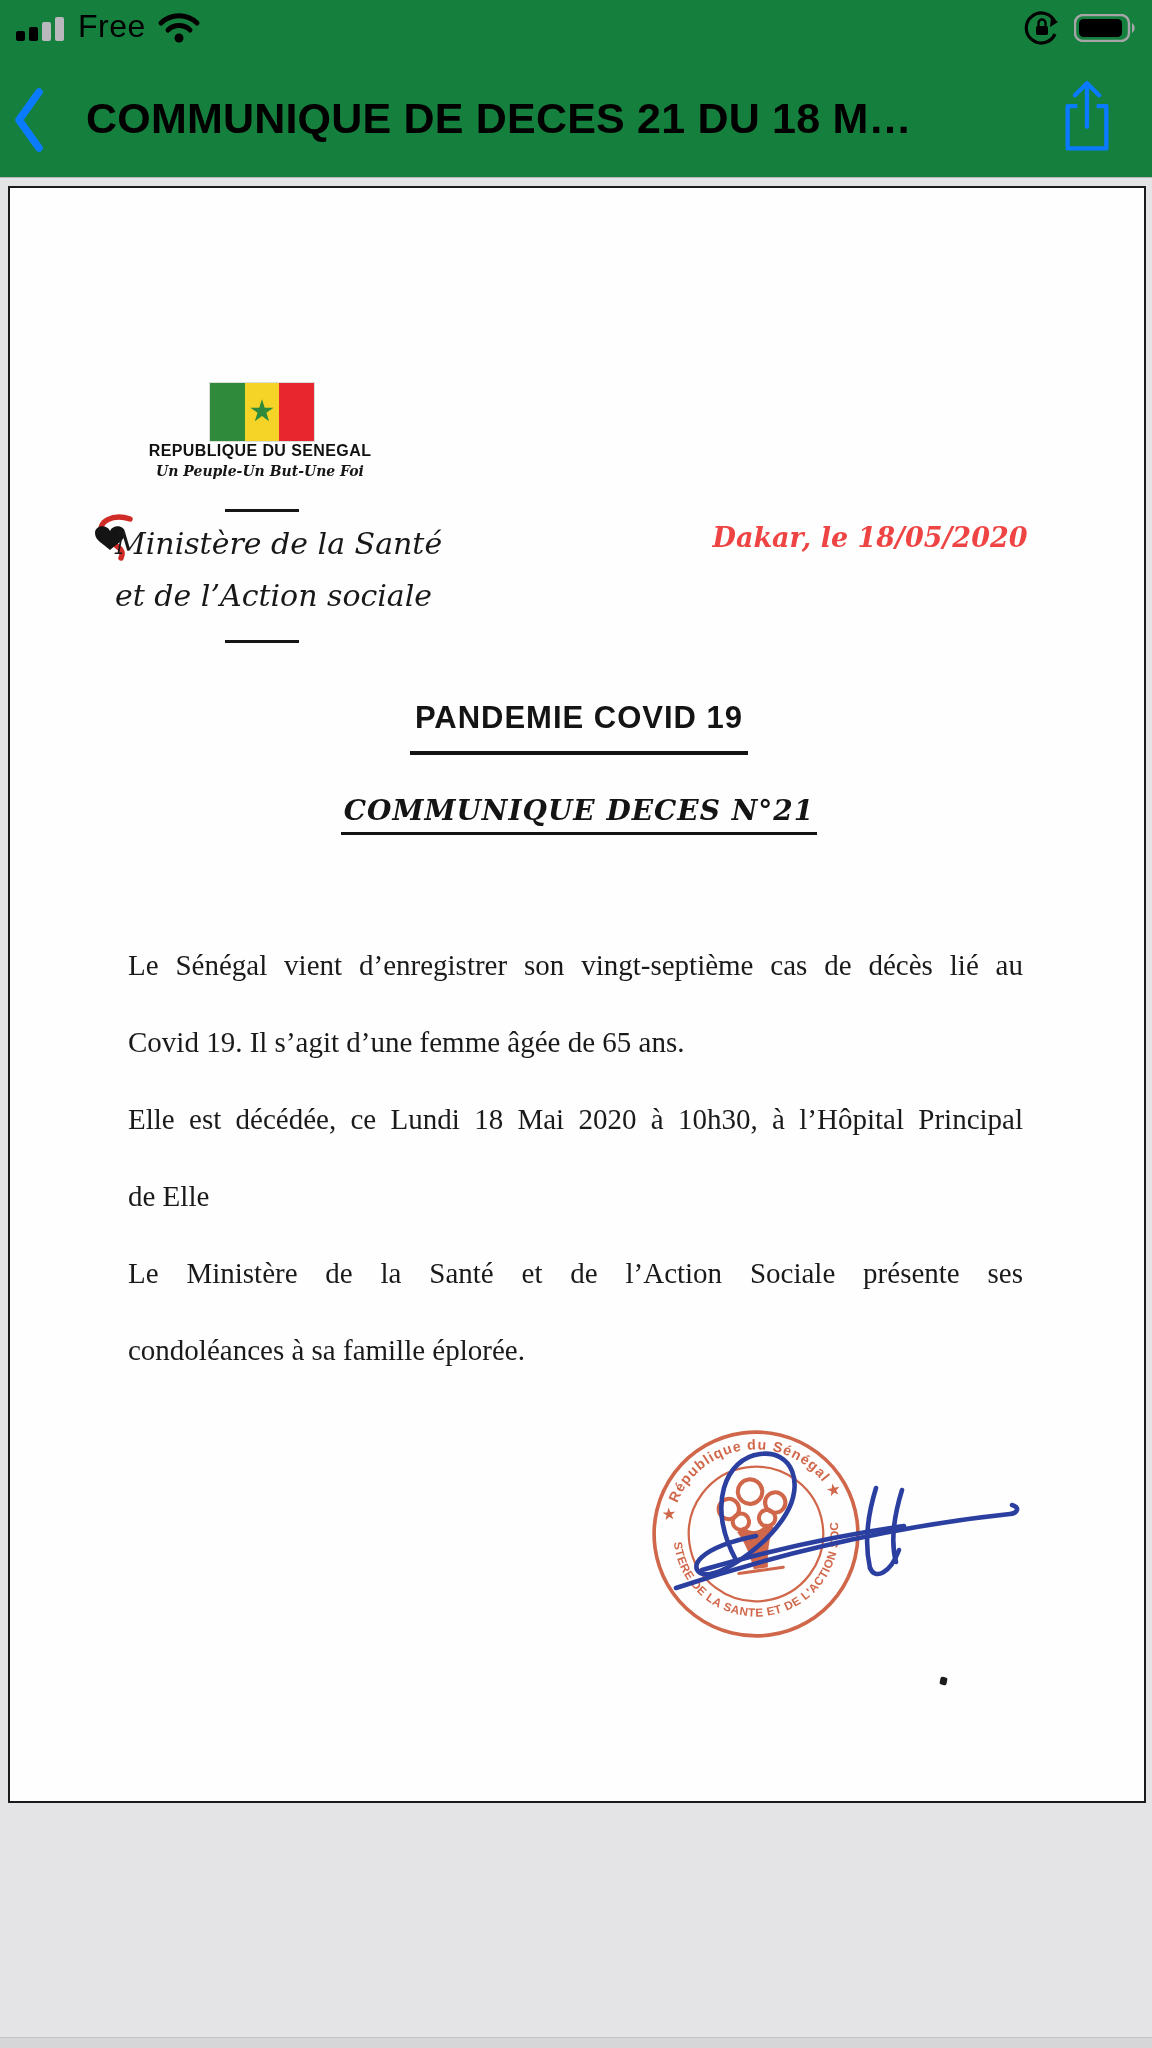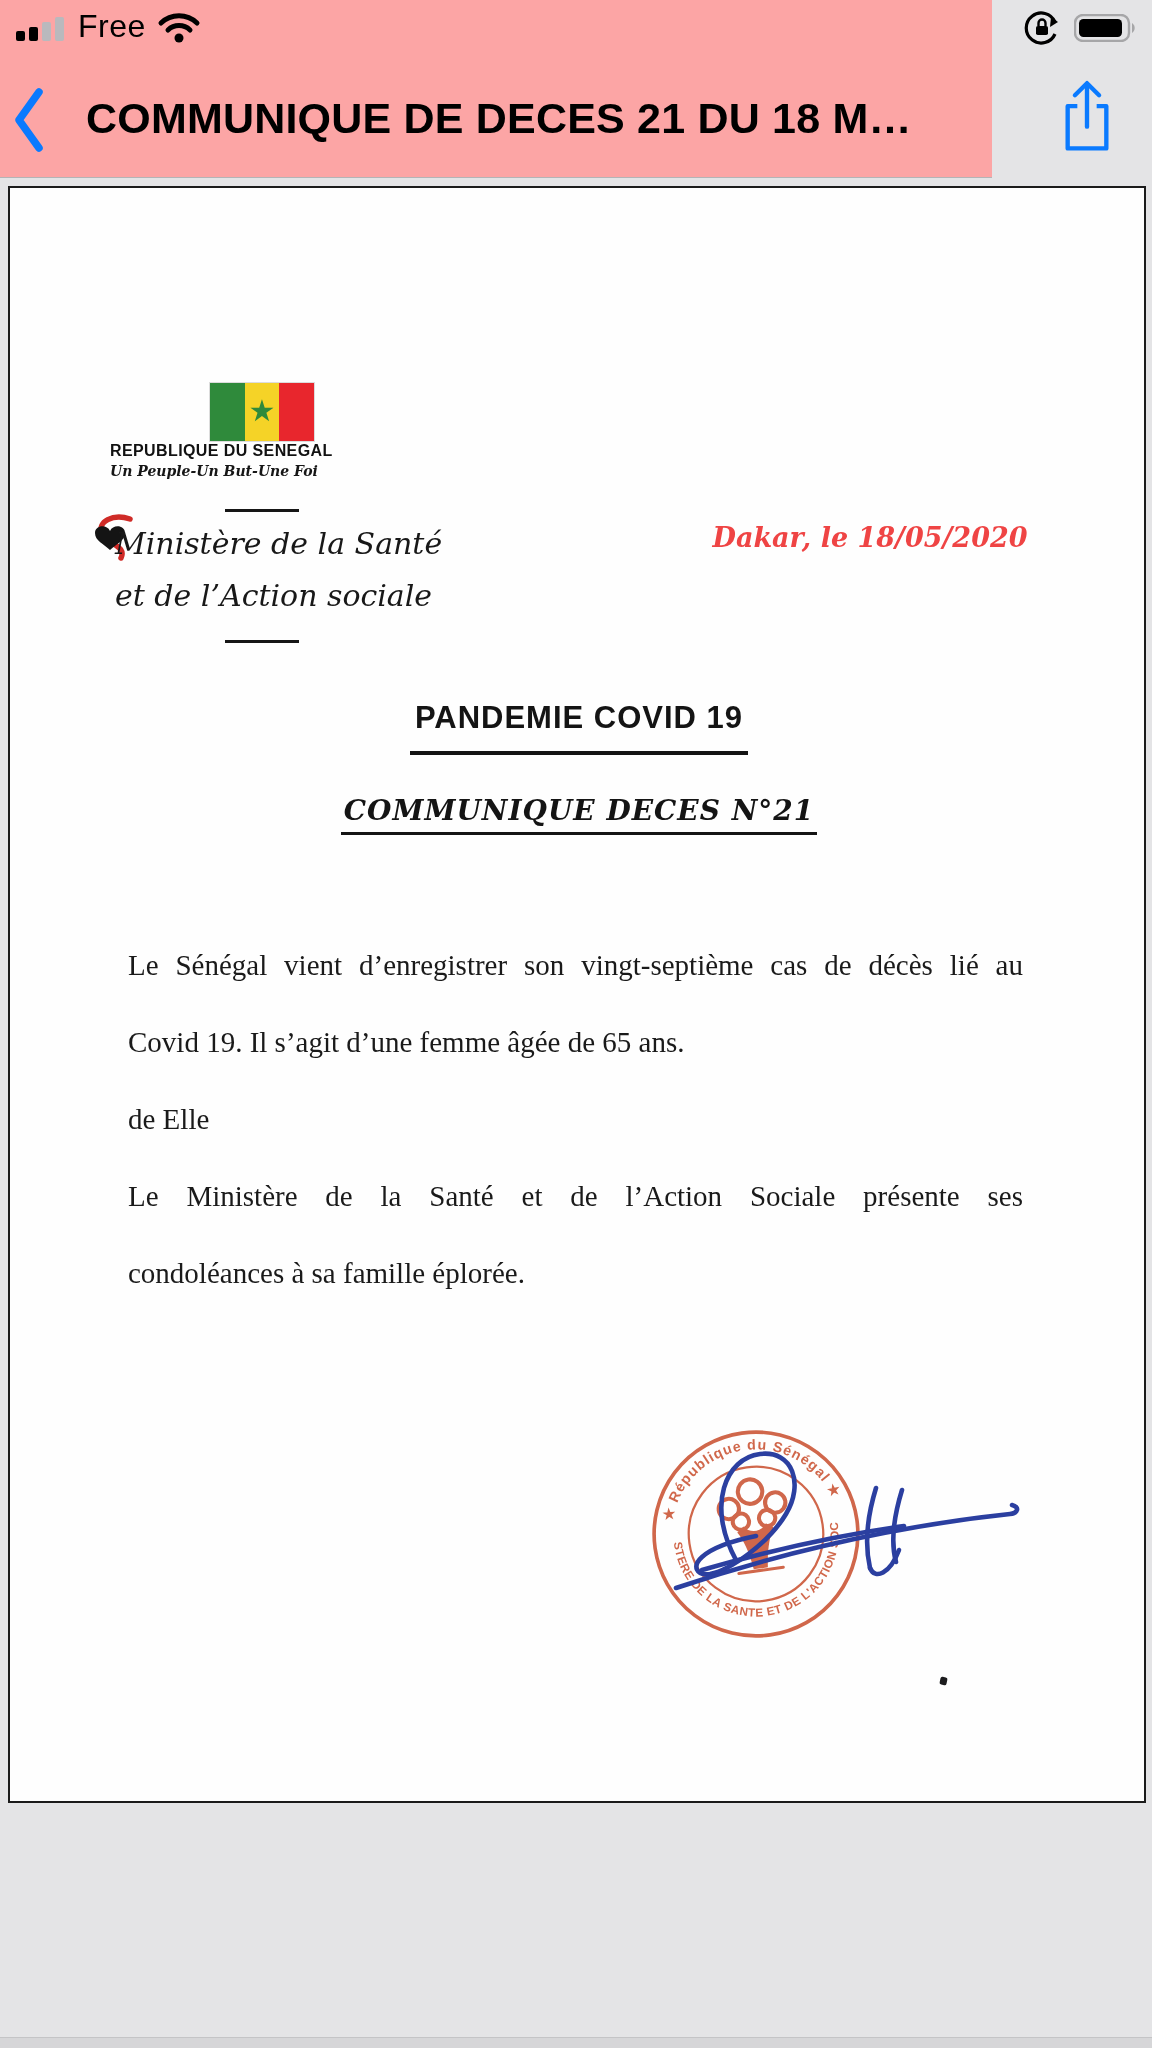--- a/index.html
+++ b/index.html
@@ -1,22 +1,22 @@
 <!DOCTYPE html>
 <html><head>
 <meta charset="utf-8">
 <style>
   * { margin:0; padding:0; box-sizing:border-box; }
   html,body { width:1152px; height:2048px; overflow:hidden; background:#e4e4e6;
               font-family:"Liberation Sans", sans-serif; }
   .screen { position:relative; width:1152px; height:2048px; }
 
   
-  .chrome { position:absolute; left:0; top:0; width:992px; height:178px;
-            background:#fca5a5; border-bottom:1px solid #b4b4b6; z-index:5; }
+  .chrome { position:absolute; left:0; top:0; width:1152px; height:178px;
+            background:#15803d; border-bottom:1px solid #b4b4b6; z-index:5; }
   .status-bar { position:absolute; left:0; top:0; width:1152px; height:56px; }
   .sb-left { position:absolute; left:16px; top:8px; display:flex; align-items:center; gap:10px; }
   .carrier { font-size:32px; color:#000; letter-spacing:.5px; }
   .sb-time { position:absolute; left:0; right:0; top:8px; text-align:center;
              font-size:34px; font-weight:700; color:#000; }
   .sb-right { position:absolute; right:14px; top:8px; display:flex; align-items:center; gap:12px; }
 
   .nav-bar { position:absolute; left:0; top:56px; width:1152px; height:121px; }
   .back-button { position:absolute; left:12px; top:28px; width:48px; height:72px;
                  display:flex; align-items:center; cursor:pointer; }
@@ -29,21 +29,21 @@
   .viewer { position:absolute; left:0; top:178px; width:1152px; height:1870px; background:#e4e4e6; }
   .page { position:absolute; left:8px; top:8px; width:1138px; height:1617px;
           background:#fefefe; border:2px solid #1b1b1b; }
 
   .flag { position:absolute; left:200px; top:195px; width:104px; height:58px;
           display:flex; box-shadow:0 0 0 1px #dcdcdc; }
   .flag > div { flex:1; position:relative; }
   .flag-star { position:absolute; left:0; right:0; top:50%; transform:translateY(-54%);
                text-align:center; font-size:30px; line-height:30px; }
 
-  .republic-block { position:absolute; left:100px; top:254px; width:320px; }
+  .republic-block { position:absolute; left:90px; top:254px; width:320px; text-align:center; }
   .republic-title { font-size:16px; font-weight:700; color:#111; letter-spacing:.4px;
                     font-family:"Liberation Sans", sans-serif; }
   .motto { margin-top:3px; font-size:14px; font-weight:600; font-style:italic;
            font-family:"DejaVu Serif", serif; color:#161616; }
 
   .rule { position:absolute; left:215px; width:74px; height:3px; background:#161616; }
   .rule-1 { top:321px; } .rule-2 { top:452px; }
 
   .ministry-logo { position:absolute; left:73px; top:326px; }
   .ministry-block { position:absolute; left:105px; top:330px; width:312px; text-align:center;
@@ -167,20 +167,21 @@
       <div class="heading-wrap hw-1">
         <span class="doc-heading-1">PANDEMIE COVID 19</span>
       </div>
       <div class="heading-wrap hw-2">
         <span class="doc-heading-2">COMMUNIQUE DECES N°21</span>
       </div>
 
       <div class="body-text">
         <div class="body-line jline">Le Sénégal vient d’enregistrer son vingt-septième cas de décès lié au</div>
         <div class="body-line">Covid 19. Il s’agit d’une femme âgée de 65 ans.</div>
+        <div class="body-line jline">Elle est décédée, ce Lundi 18 Mai 2020 à 10h30, à l’Hôpital Principal</div>
         <div class="body-line">de Elle</div>
         <div class="body-line jline">Le Ministère de la Santé et de l’Action Sociale présente ses</div>
         <div class="body-line">condoléances à sa famille éplorée.</div>
       </div>
 
       <svg class="stamp" viewBox="0 0 212 212">
         <defs>
           <path id="arcTop" d="M 23,106 A 83,83 0 0 1 189,106"></path>
           <path id="arcBottom" d="M 25,106 A 81,81 0 0 0 187,106"></path>
         </defs>

